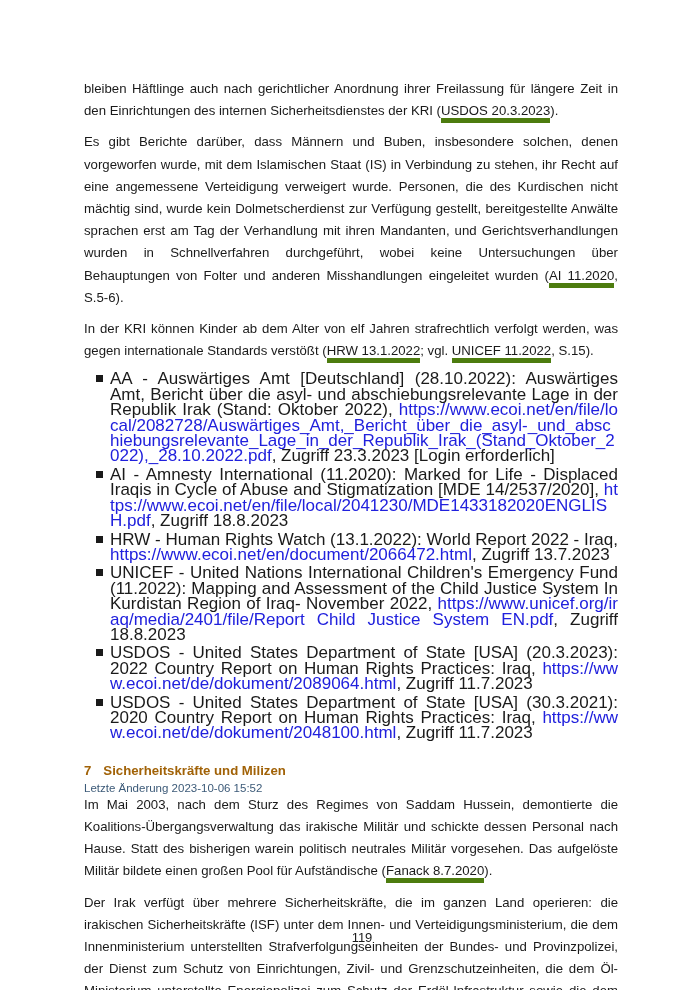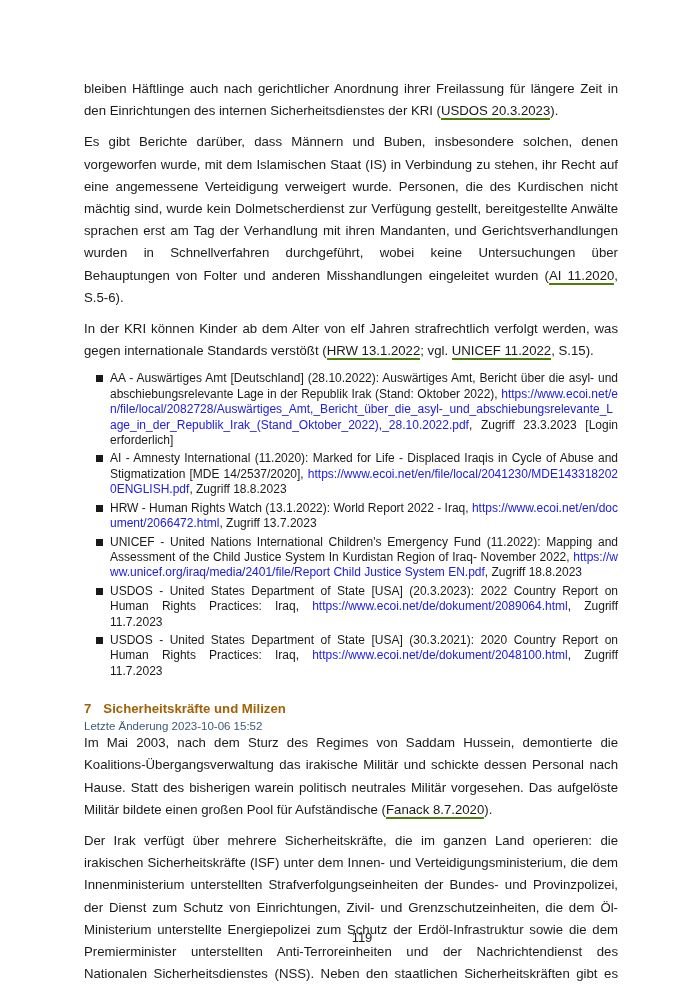--- a/index.html
+++ b/index.html
@@ -1,23 +1,23 @@
 <!DOCTYPE html>
 <html><head>
 <meta charset="utf-8">
 <style>
   html, body { margin: 0; padding: 0; background: #ffffff; }
   body { width: 700px; height: 990px; position: relative; overflow: hidden;
          font-family: "Liberation Sans", sans-serif; color: #1a1a1a; }
   .page { position: absolute; left: 84px; top: 78px; width: 534px; }
   p.body { font-size: 13.2px; line-height: 22.2px; margin: 0 0 9px 0; text-align: justify; }
-  .cite { border-bottom: 2px solid #4d7c0f; text-decoration: none; color: #1a1a1a; }
+  .cite { border-bottom: 5px solid #4d7c0f; text-decoration: none; color: #1a1a1a; }
   .quellen { font-size: 13.2px; margin: 4px 0 22px 0; }
   ul.src { list-style: none; margin: 0; padding: 0 0 0 12px; }
-  ul.src li { position: relative; font-size: 12px; line-height: 15.4px; padding-left: 14px; margin-bottom: 3px; text-align: justify; }
+  ul.src li { position: relative; font-size: 17px; line-height: 15.4px; padding-left: 14px; margin-bottom: 3px; text-align: justify; }
   ul.src li .bullet { position: absolute; left: 0; top: 4px; width: 7px; height: 7px; background: #1a1a1a; }
   a.link { color: #2020dd; text-decoration: none; word-break: break-all; }
   h2.sec { font-size: 13.2px; font-weight: bold; color: #a16207; margin: 22px 0 4px 0; }
   h2.sec .num { margin-right: 12px; }
   .meta { font-size: 11.5px; color: #3c5a78; margin-bottom: 0; }
   .pagenum { position: absolute; top: 930px; left: 12px; width: 700px; text-align: center; font-size: 13px; }
 </style>
 </head>
 <body>
 

